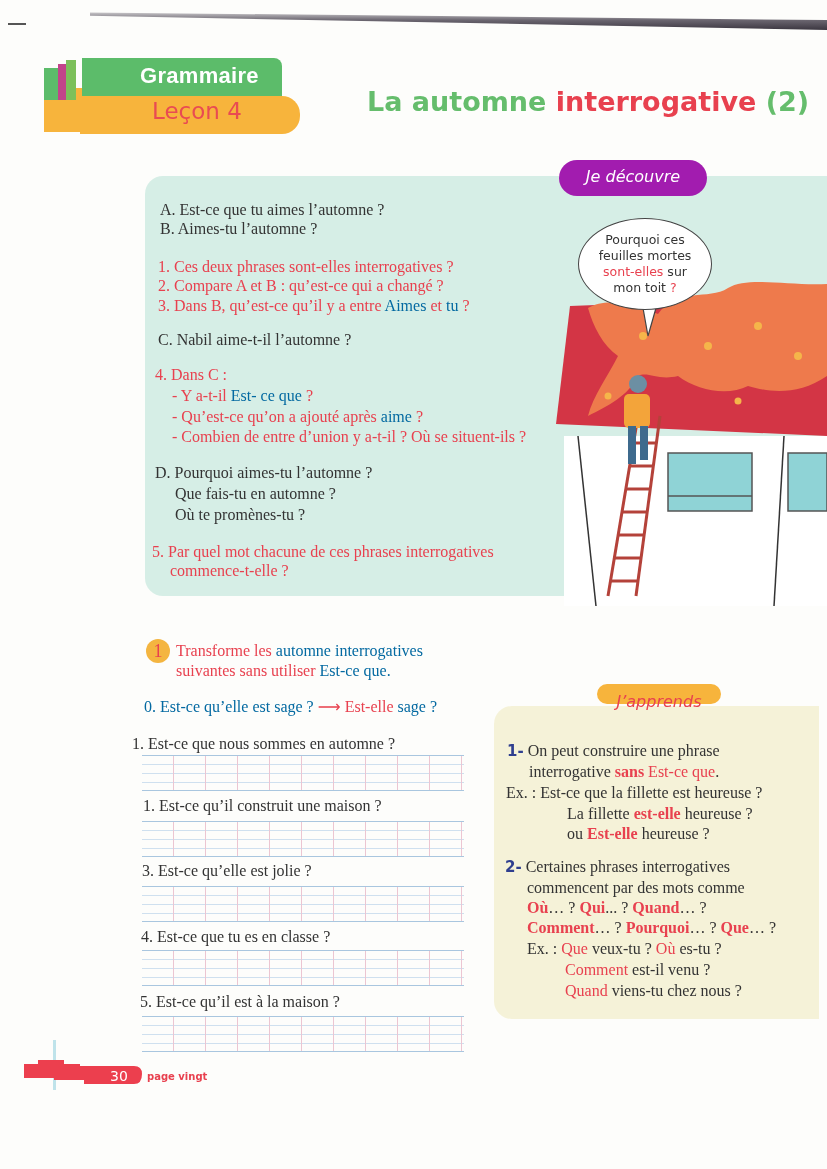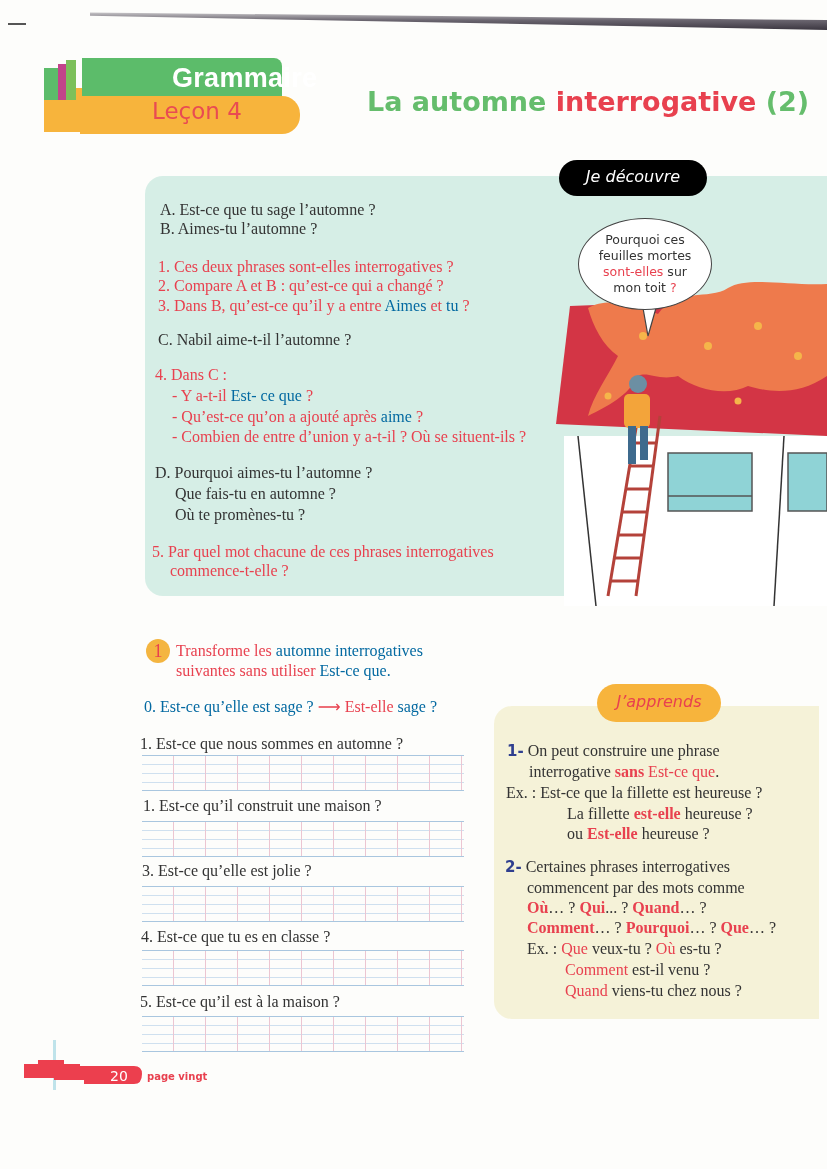--- a/index.html
+++ b/index.html
@@ -10,36 +10,36 @@
     background: linear-gradient(180deg, rgba(255,255,255,0) 0%, #6b6670 55%, #3b3640 100%);
     clip-path: polygon(0 20%, 100% 55%, 100% 100%, 0 35%); }
   .scan-mark { position: absolute; left: 8px; top: 23px; width: 18px; height: 2px; background: #555; }
 
   
   .badge-stripes { position: absolute; left: 44px; top: 60px; width: 50px; height: 72px; }
   .badge-stripes span { position: absolute; top: 0; bottom: 0; }
   .badge-green { position: absolute; left: 82px; top: 58px; width: 200px; height: 40px;
     background: #5cbc6a; border-radius: 0 8px 0 0; }
   .badge-green-text { position: absolute; left: 140px; top: 63px; font-family: "Liberation Sans", sans-serif;
-    font-weight: bold; font-size: 27px; color: #fff; letter-spacing: 0.3px; margin-left: 32px; }
+    font-weight: bold; font-size: 22px; color: #fff; letter-spacing: 0.3px; }
   .badge-orange { position: absolute; left: 80px; top: 96px; width: 220px; height: 38px;
     background: #f7b43c; border-radius: 0 18px 18px 0; }
   .badge-orange-text { position: absolute; left: 152px; top: 98px; font-family: "DejaVu Sans", sans-serif;
     font-size: 23px; color: #e94b52; font-weight: normal; }
 
   .page-title { position: absolute; left: 367px; top: 86px; font-family: "DejaVu Sans", sans-serif;
     font-weight: bold; font-size: 27px; white-space: nowrap; }
   .page-title .g { color: #65bd6c; }
   .page-title .r { color: #e8414f; }
 
   
   .decouvre-bg { position: absolute; left: 145px; top: 176px; width: 682px; height: 420px;
     background: #d6eee6; border-radius: 18px 0 0 18px; }
   .decouvre-pill { position: absolute; left: 559px; top: 160px; width: 148px; height: 36px;
-    background: #000000; border-radius: 18px; color: #fff; text-align: center;
+    background: #a21caf; border-radius: 18px; color: #fff; text-align: center;
     font-family: "DejaVu Sans", sans-serif; font-style: italic; font-size: 16px; line-height: 34px; }
 
   .txt { position: absolute; font-size: 16px; line-height: 20px; white-space: nowrap; color: #333; }
   .red { color: #e8414f; }
   .blue { color: #0369a1; }
   .bold { font-weight: bold; }
 
   
   .illus { position: absolute; left: 548px; top: 196px; width: 279px; height: 410px; }
   .bubble { position: absolute; left: 578px; top: 218px; width: 134px; height: 92px; background: #fff;
@@ -51,21 +51,21 @@
     background: #f4b540; color: #e8414f; text-align: center; font-size: 18px; line-height: 24px; }
   .write-lines { position: absolute; left: 142px; width: 322px; height: 36px;
     border-top: 1px solid #a9c6df; border-bottom: 1px solid #a9c6df;
     background-image:
       repeating-linear-gradient(90deg, transparent 0, transparent 31px, #ecc6d2 31px, #ecc6d2 32px),
       repeating-linear-gradient(180deg, transparent 0, transparent 8px, #cfe0ef 8px, #cfe0ef 9px); }
 
   
   .apprends-bg { position: absolute; left: 494px; top: 706px; width: 325px; height: 313px;
     background: #f5f2d8; border-radius: 18px 0 0 18px; }
-  .apprends-pill { position: absolute; left: 597px; top: 684px; width: 124px; height: 38px;
+  .apprends-pill { position: absolute; left: 597px; top: 684px; width: 124px; height: 20px;
     background: #f7b43c; border-radius: 19px; color: #e8414f; text-align: center;
     font-family: "DejaVu Sans", sans-serif; font-style: italic; font-size: 16px; line-height: 36px; }
   .num-blue { color: #2f3f8f; font-family: "DejaVu Sans", sans-serif; font-weight: bold; font-size: 15px; }
 
   
   .footer-shape { position: absolute; left: 24px; top: 1058px; width: 118px; height: 28px; }
   .footer-num { position: absolute; left: 110px; top: 1068px; font-family: "DejaVu Sans", sans-serif;
     font-size: 14px; color: #fff; }
   .footer-word { position: absolute; left: 147px; top: 1071px; font-family: "DejaVu Sans", sans-serif;
     font-weight: bold; font-size: 10px; color: #e8414f; }
@@ -92,21 +92,21 @@
 
 <div class="page-title">
   <span class="g">La automne</span>
   <span class="r">interrogative</span>
   <span class="g">(2)</span>
 </div>
 
 <div class="decouvre-bg"></div>
 <div class="decouvre-pill">Je découvre</div>
 
-<div class="txt" style="left:160px;top:200px;">A. Est-ce que tu sage l’automne ?</div>
+<div class="txt" style="left:160px;top:200px;">A. Est-ce que tu aimes l’automne ?</div>
 <div class="txt" style="left:160px;top:219px;">B. Aimes-tu l’automne ?</div>
 
 <div class="txt red" style="left:158px;top:257px;">1. Ces deux phrases sont-elles interrogatives ?</div>
 <div class="txt red" style="left:158px;top:276px;">2. Compare A et B : qu’est-ce qui a changé ?</div>
 <div class="txt red" style="left:158px;top:296px;">
   <span>3. Dans B, qu’est-ce qu’il y a entre </span><span class="blue">Aimes</span><span> et </span><span class="blue">tu</span><span> ?</span>
 </div>
 
 <div class="txt" style="left:158px;top:330px;">C. Nabil aime-t-il l’automne ?</div>
 
@@ -180,21 +180,21 @@
 <div class="txt" style="left:176px;top:661px;">
   <span class="red">suivantes sans utiliser </span><span class="blue">Est-ce que.</span>
 </div>
 
 <div class="txt" style="left:144px;top:697px;">
   <span class="blue">0. Est-ce qu’elle est sage ?</span>
   <span class="red">⟶</span>
   <span class="red">Est-elle</span><span class="blue"> sage ?</span>
 </div>
 
-<div class="txt" style="left:140px;top:734px;">1. Est-ce que nous sommes en automne ?</div>
+<div class="txt" style="left:132px;top:734px;">1. Est-ce que nous sommes en automne ?</div>
 <div class="write-lines" style="top:755px;"></div>
 
 <div class="txt" style="left:143px;top:796px;">1. Est-ce qu’il construit une maison ?</div>
 <div class="write-lines" style="top:821px;"></div>
 
 <div class="txt" style="left:142px;top:861px;">3. Est-ce qu’elle est jolie ?</div>
 <div class="write-lines" style="top:886px;"></div>
 
 <div class="txt" style="left:141px;top:927px;">4. Est-ce que tu es en classe ?</div>
 <div class="write-lines" style="top:950px;"></div>
@@ -242,14 +242,14 @@
   <span class="red">Comment</span><span> est-il venu ?</span>
 </div>
 <div class="txt" style="left:565px;top:981px;">
   <span class="red">Quand</span><span> viens-tu chez nous ?</span>
 </div>
 
 <div class="left-line"></div>
 <svg class="footer-shape" viewBox="0 0 118 28" width="118" height="28">
   <path d="M0,6 L14,6 L14,2 L40,2 L40,6 L56,6 L56,8 L110,8 Q118,8 118,16 Q118,26 110,26 L60,26 L60,22 L30,22 L30,20 L0,20 Z" fill="#ec3f4e"></path>
 </svg>
-<div class="footer-num">20</div>
+<div class="footer-num">30</div>
 <div class="footer-word">page vingt</div>
 
 </body></html>

